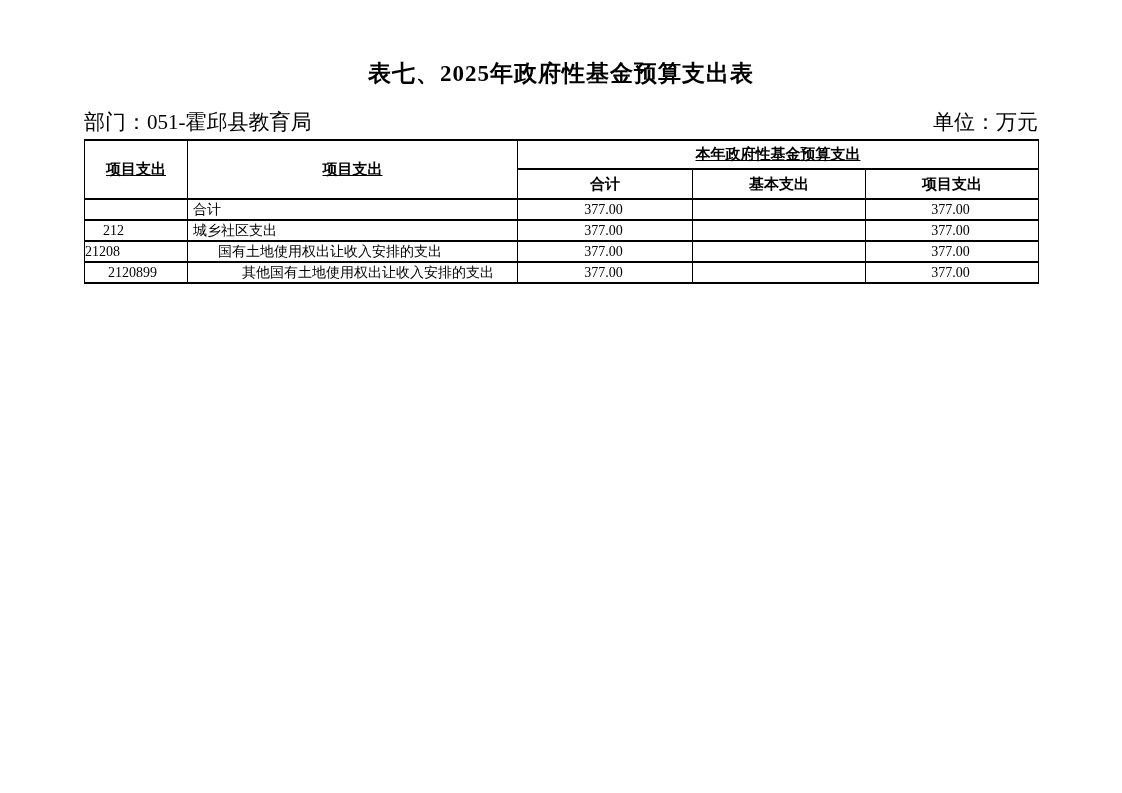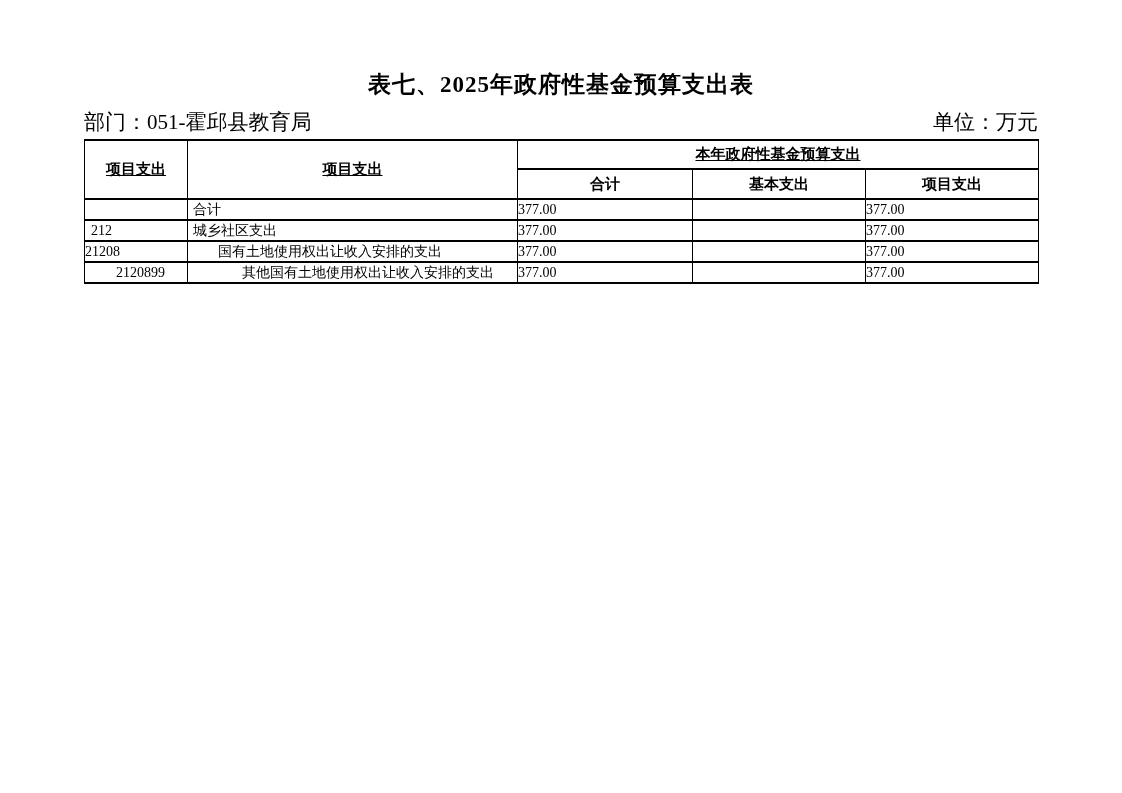--- a/index.html
+++ b/index.html
@@ -9,21 +9,21 @@
     width: 1122px;
     height: 793px;
     background: #ffffff;
     color: #000;
     font-family: "Liberation Serif", "DejaVu Serif", serif;
     overflow: hidden;
     margin: 0 auto;
   }
   .doc-title {
     position: absolute;
-    top: 69px;
+    top: 58px;
     left: 0;
     width: 100%;
     text-align: center;
     font-size: 23px;
     font-weight: bold;
     letter-spacing: 1px;
   }
   .meta-row {
     position: absolute;
     top: 111px;
@@ -57,25 +57,25 @@
     vertical-align: middle;
   }
   tr.hdr-group th { height: 29px; text-decoration: underline; }
   tr.hdr-sub th { height: 30px; }
   table.budget-table td {
     height: 21px;
     font-size: 14px;
     font-weight: normal;
     vertical-align: middle;
   }
-  td.cell-code { text-align: left; padding-left: 6px; }
+  td.cell-code { text-align: left; padding-left: 18px; }
   td.cell-name { text-align: left; padding-left: 5px; }
-  td.num { text-align: left; padding-right: 3px; }
+  td.num { text-align: center; padding-right: 3px; }
   td.ci-1 { padding-left: 0; }
-  td.ci-2 { padding-left: 31px; margin-left: 43px; }
+  td.ci-2 { padding-left: 23px; margin-left: 43px; }
   td.ni-1 { padding-left: 30px; }
   td.ni-2 { padding-left: 54px; margin-top: 47px; }
 </style>
 </head>
 <body>
 
 <div class="page">
 
   <div class="doc-title">表七、2025年政府性基金预算支出表</div>
 

